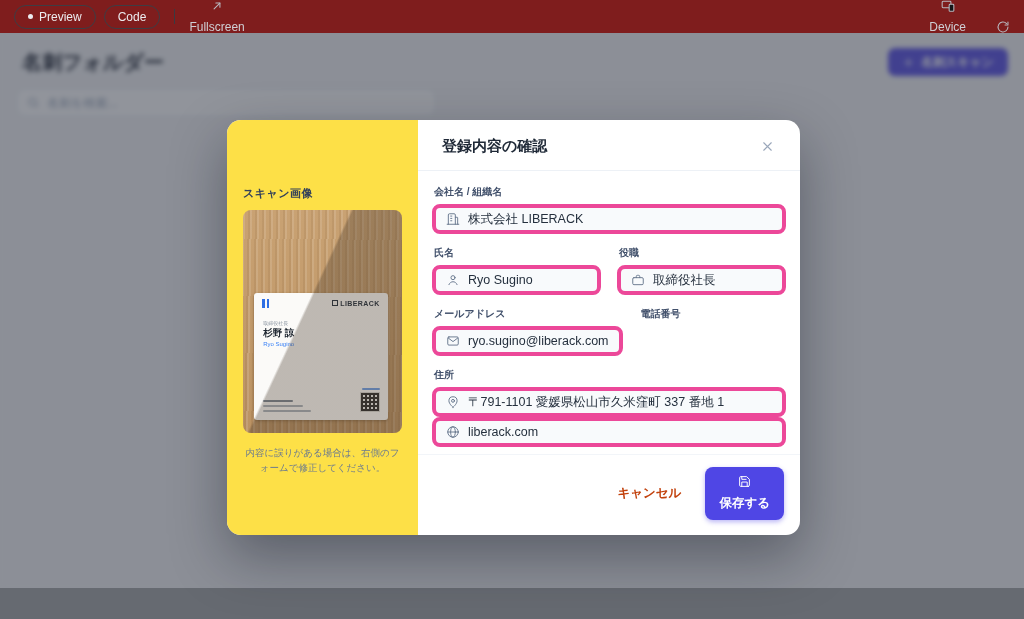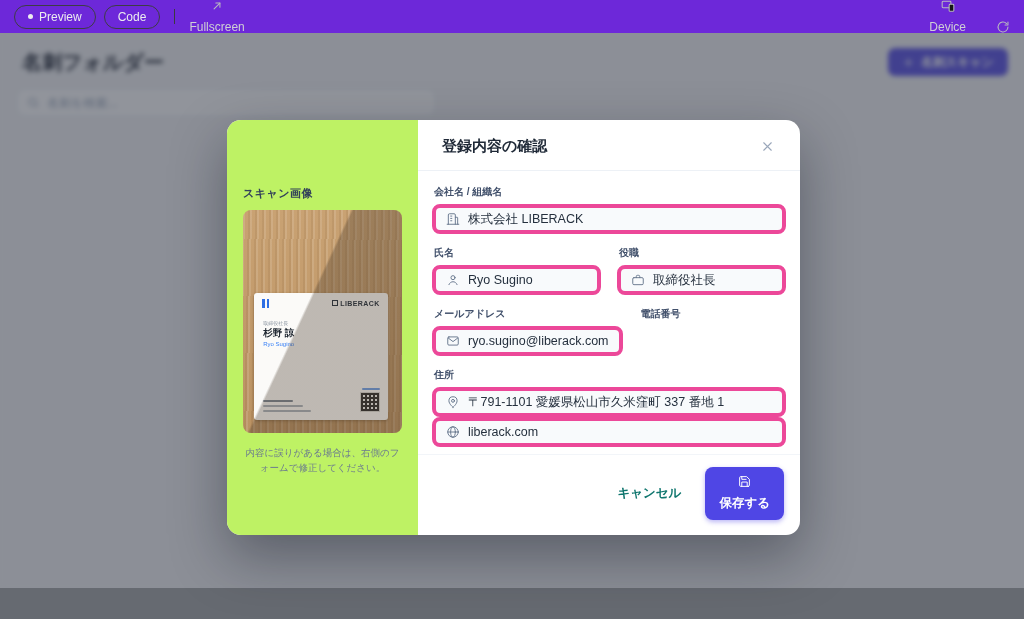--- a/index.html
+++ b/index.html
@@ -1,21 +1,21 @@
 <!DOCTYPE html>
 <html><head>
 <meta charset="utf-8">
 <style>
   * { box-sizing: border-box; margin: 0; padding: 0; }
   html,body { width:1024px; height:619px; overflow:hidden;
     font-family:"Liberation Sans","DejaVu Sans",sans-serif; background:#65696f; }
 
   
   .toolbar { position:absolute; top:0; left:0; width:1024px; height:33px;
-    background:#6d28d9; display:flex; align-items:center; padding:0 14px; z-index:60; }
+    background:#7f1d1d; display:flex; align-items:center; padding:0 14px; z-index:60; }
   .pill { display:flex; align-items:center; gap:6px; padding:4px 13px; border-radius:999px;
     border:1px solid #3d3d44; color:#ececef; font-size:12px; background:transparent; cursor:pointer; }
   .pill + .pill { margin-left:8px; }
   .pdot { width:5px; height:5px; border-radius:50%; background:#ececef; }
   .tb-divider { width:1px; height:15px; background:#3a3a41; margin:0 14px; }
   .tb-item { display:flex; align-items:center; gap:7px; color:#cfcfd4; font-size:12px; cursor:pointer;flex-direction:column; }
   .tb-right { margin-left:auto; display:flex; align-items:flex-end; gap:30px; }
   .tbicon { width:14px; height:14px; stroke:#b9b9c0; stroke-width:1.8; fill:none;
     stroke-linecap:round; stroke-linejoin:round; }
 
@@ -38,21 +38,21 @@
 
   .dim-overlay { position:absolute; top:33px; left:0; width:1024px; height:555px;
     background:rgba(54,60,72,0.55); backdrop-filter:blur(2.5px); z-index:10; }
 
   
   .modal { position:absolute; left:227px; top:120px; width:573px; height:415px;
     background:#fff; border-radius:14px; overflow:hidden; display:flex; z-index:20;
     box-shadow:0 22px 55px rgba(10,15,30,0.38); }
 
   
-  .m-left { width:191px; background:#bef264; padding:66px 16px 0 16px; flex-shrink:0; }
+  .m-left { width:191px; background:#fde047; padding:66px 16px 0 16px; flex-shrink:0; }
   .scan-label { font-size:11px; font-weight:bold; color:#33415a; letter-spacing:0.5px; }
   .photo { position:relative; margin-top:9px; width:159px; height:223px; border-radius:8px;
     overflow:hidden; background-color:#c29a6c;
     background-image:
       repeating-linear-gradient(91deg, rgba(255,255,255,0.12) 0 2px, rgba(0,0,0,0) 2px 5px, rgba(105,70,35,0.10) 5px 7px),
       linear-gradient(180deg, #c9a273, #bb9263); }
   .photo-shadow { position:absolute; inset:0;
     background:linear-gradient(115deg, rgba(0,0,0,0) 41%, rgba(72,58,44,0.34) 42%); }
   .bizcard { position:absolute; left:7%; right:9%; top:37%; bottom:6%;
     background:#fbfaf8; border-radius:3px; box-shadow:0 1px 3px rgba(60,40,20,0.35); }
@@ -90,21 +90,21 @@
   .frow { display:grid; grid-template-columns:1fr 1fr; column-gap:16px; }
   .field-label { font-size:10px; font-weight:bold; color:#41506b; margin:12px 2px 5px; }
   .field-box { height:30px; display:flex; align-items:center; gap:8px; padding:0 10px;
     background:#f8fafc; border:4px solid #ec4899; border-radius:8px; cursor:text; }
   .ficon { width:14px; height:14px; flex-shrink:0; stroke:#64748b; stroke-width:1.6; fill:none;
     stroke-linecap:round; stroke-linejoin:round; }
   .fval { font-size:12.5px; color:#25303e; white-space:nowrap; overflow:hidden; }
   .m-footer { margin-top:auto; display:flex; justify-content:flex-end; align-items:center;
     gap:24px; padding:12px 16px 15px; border-top:1px solid #f2f5f9; }
   .cancel-btn { background:none; border:none; font-size:12.5px; font-weight:bold;
-    color:#0f766e; cursor:pointer; font-family:inherit; }
+    color:#c2410c; cursor:pointer; font-family:inherit; }
   .save-btn { display:flex; align-items:center; gap:7px; background:#4f46e5; color:#fff;
     border:none; border-radius:8px; padding:8px 14px; font-size:12.5px; font-weight:bold;
     cursor:pointer; font-family:inherit; box-shadow:0 2px 5px rgba(79,70,229,0.4);flex-direction:column; }
   .save-btn svg { width:13px; height:13px; stroke:#fff; stroke-width:1.8; fill:none;
     stroke-linecap:round; stroke-linejoin:round; }
 </style>
 </head>
 <body>
 
 <div class="toolbar">

